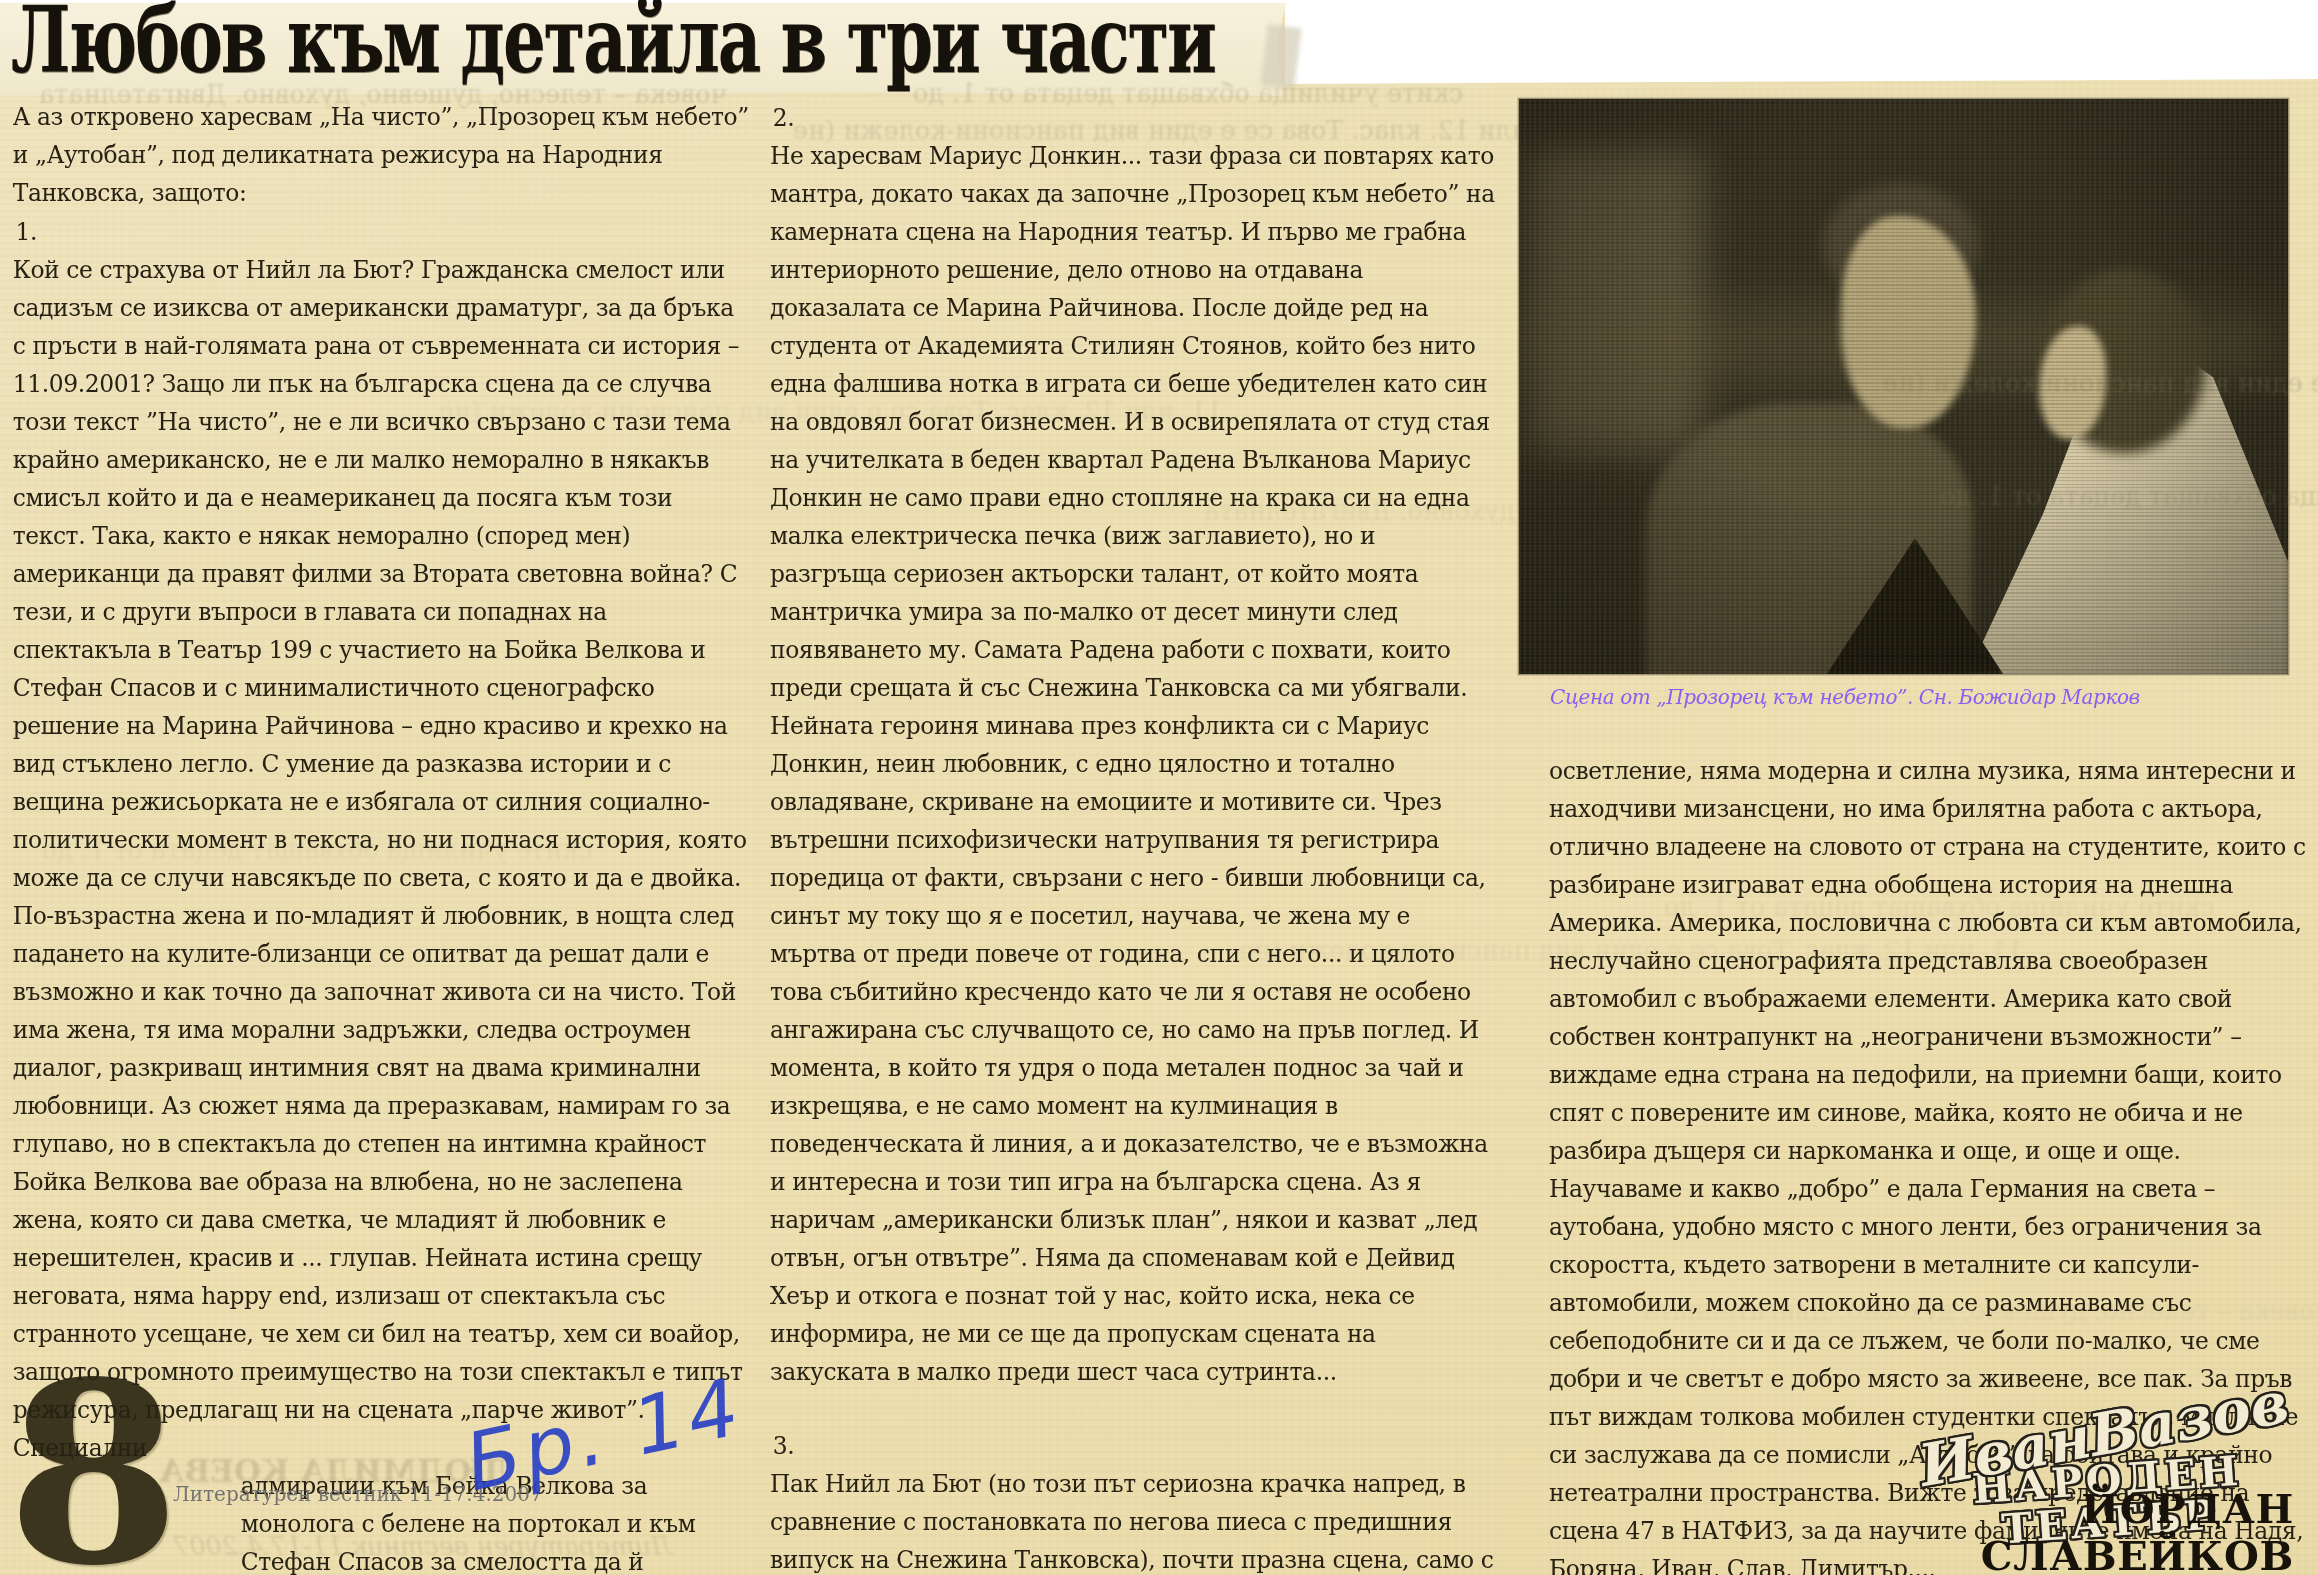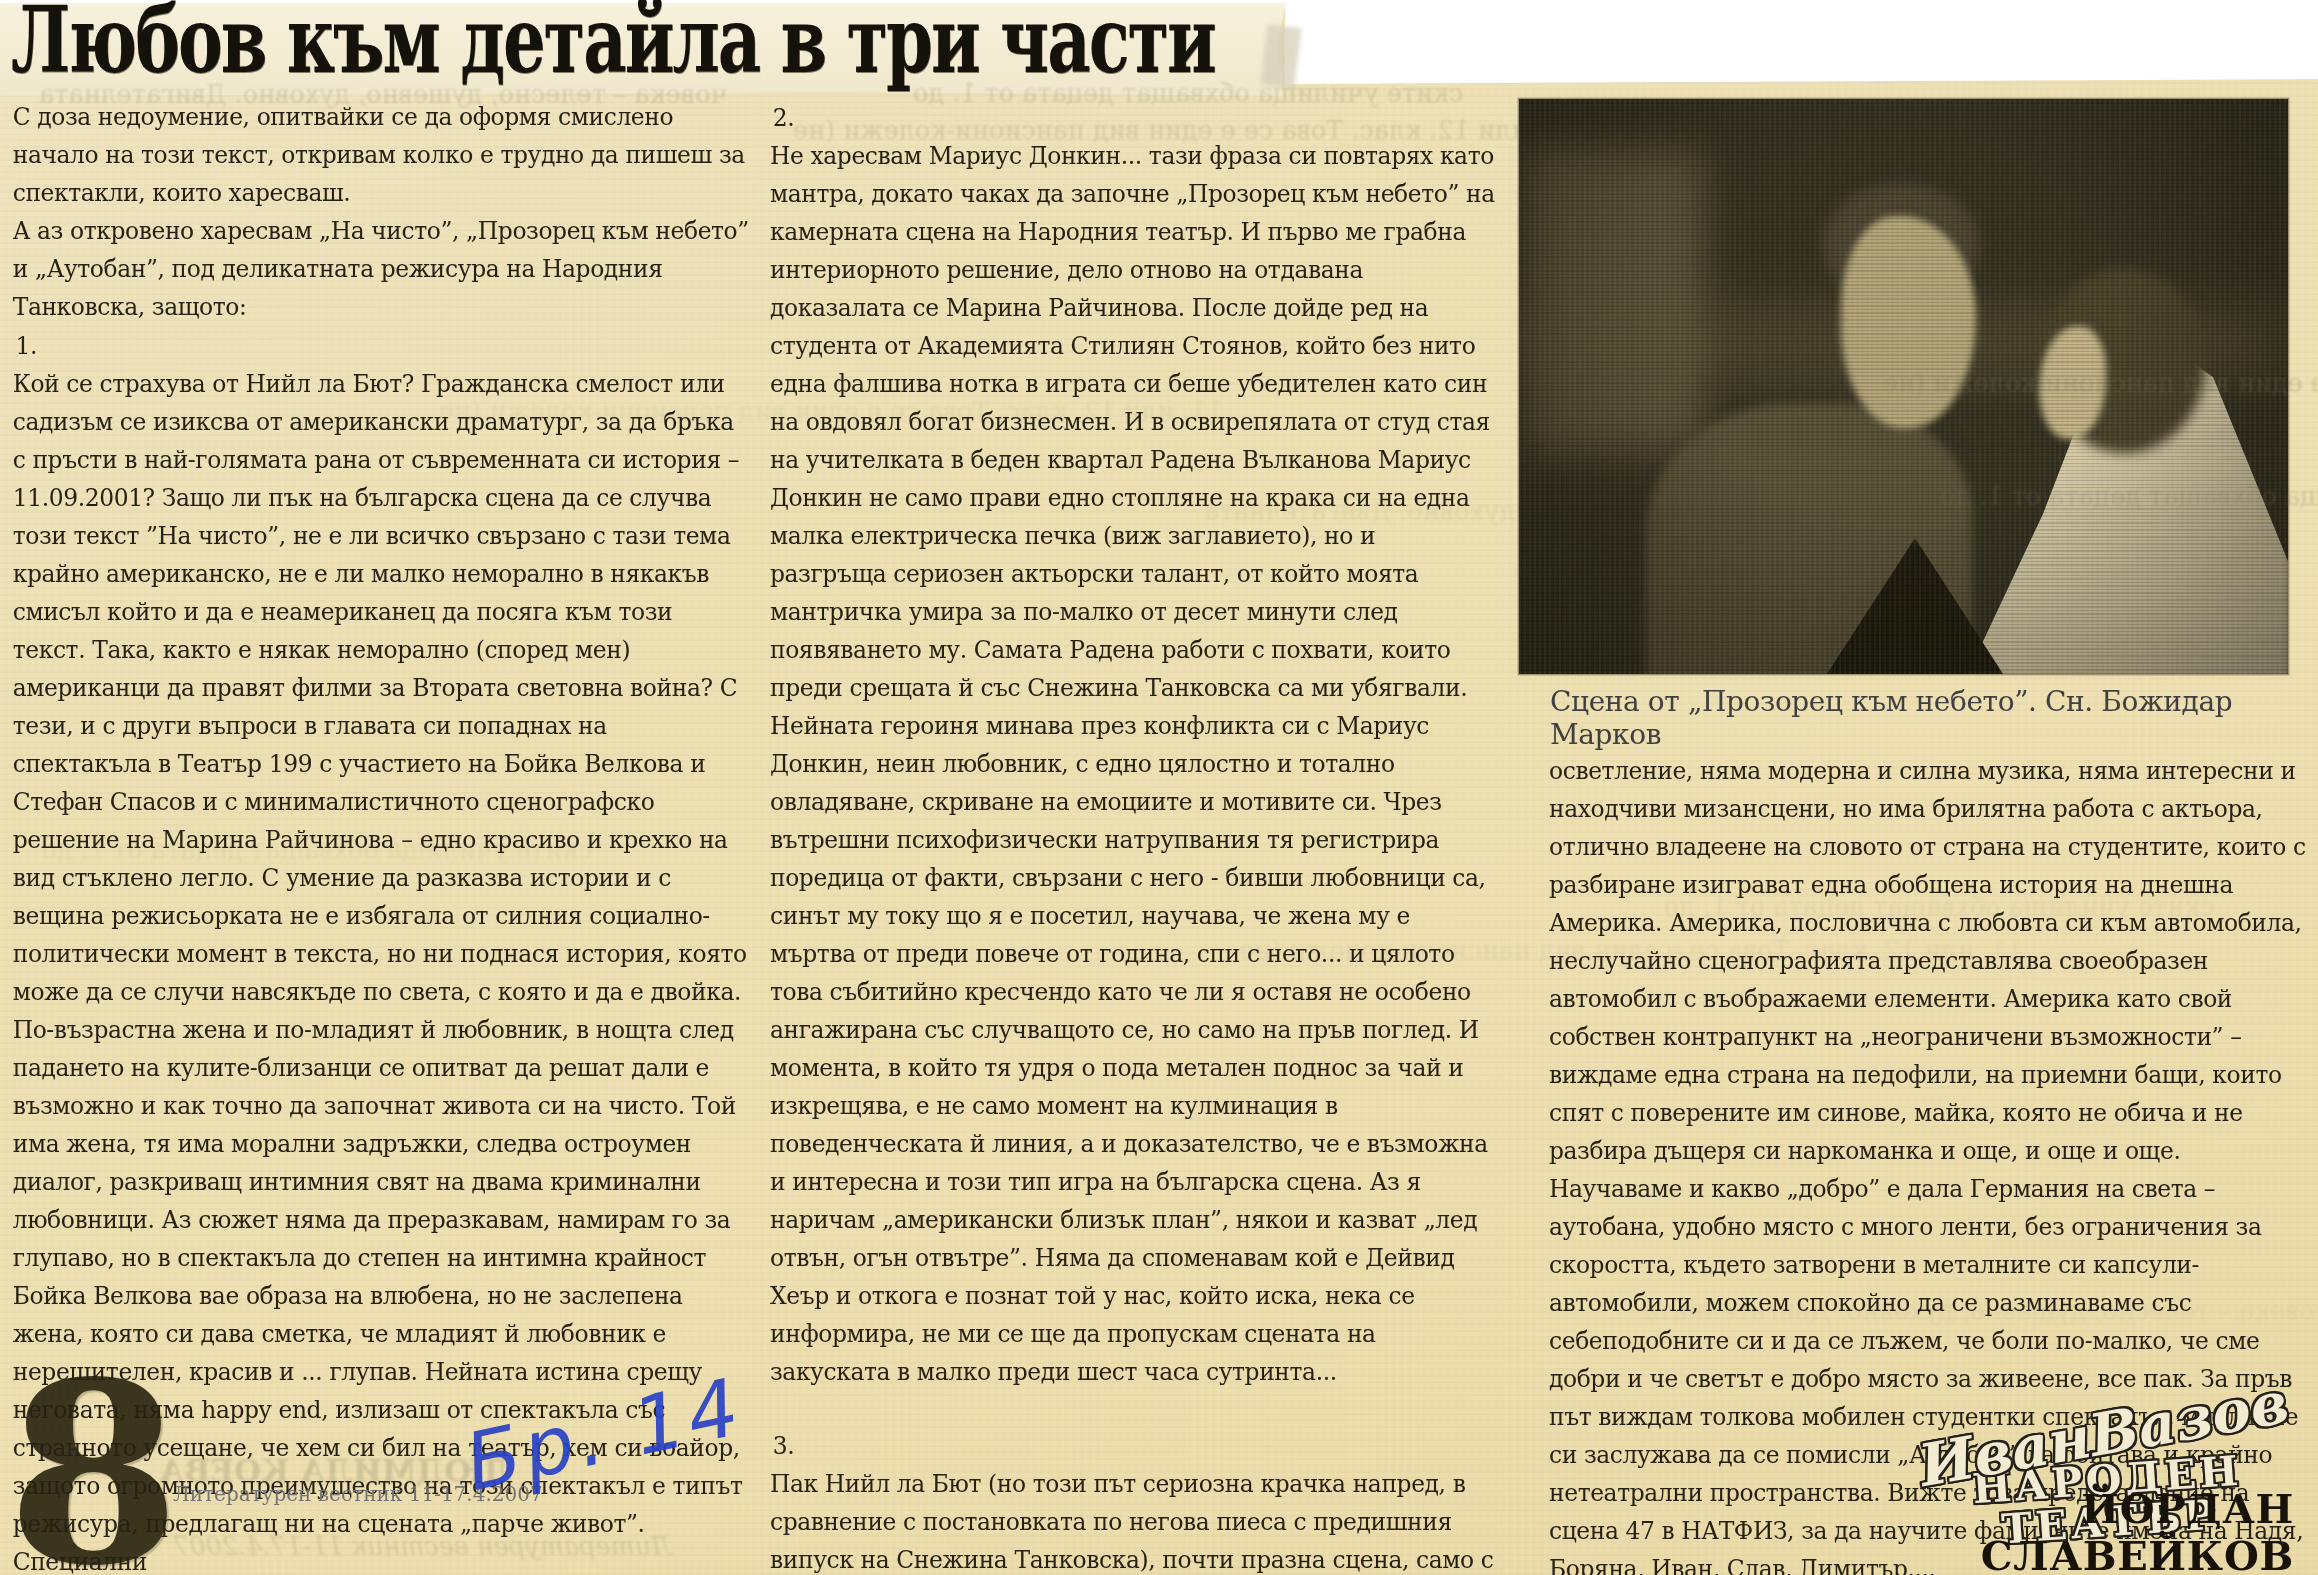--- a/index.html
+++ b/index.html
@@ -79,21 +79,21 @@
   .ph-darkgap{left:304px;top:439px;width:184px;height:142px;background:#1f1b0f;filter:blur(4.2px);
     clip-path:polygon(50% 0,100% 100%,0 100%);}
   .ph-grain{left:0;top:0;width:100%;height:100%;
     background:
       repeating-linear-gradient(0deg, rgba(0,0,0,.14) 0 1.4px, transparent 1.4px 3.5px),
       repeating-linear-gradient(90deg, rgba(255,250,220,.05) 0 2.1px, transparent 2.1px 5px),
       radial-gradient(ellipse at 50% 40%, transparent 40%, rgba(15,12,5,.45) 100%);
   }
   .caption{
     position:absolute;left:1550px;top:685px;width:761px;z-index:3;
-    font-size:28px;letter-spacing:-0.4px;color:#404040;
+    font-size:20px;font-style:italic;letter-spacing:-0.4px;color:#8b5cf6;
   }
   
   .ghost{
     position:absolute;z-index:1;white-space:nowrap;
     transform:scaleX(-1);color:#97926f;filter:blur(1px);
     font-size:25.5px;letter-spacing:0;
   }
   .ghost.on-photo{color:#7d785f;z-index:3;}
   
   .pub-footer{
@@ -154,21 +154,20 @@
   <div class="ph-grain"></div>
 </div>
 <div class="ghost on-photo" style="left:1883px;top:368px;opacity:.28;">11. или 12. клас. Това се е един вид пансиони-колежи (не</div>
 <div class="ghost on-photo" style="left:1940px;top:481px;opacity:.24;">ските училища обхващат децата от 1. до</div>
 
 <div class="headline-strip"></div>
 <div class="tear-smudge"></div>
 <h1 class="headline">Любов към детайла в три части</h1>
 
 <div class="col" id="col1">
-  <p>С  доза недоумение, опитвайки се да оформя смислено начало на този текст, откривам колко е трудно да пишеш за спектакли, които харесваш.</p>
   <p>А аз откровено харесвам „На чисто”, „Прозорец към небето” и „Аутобан”, под деликатната режисура на Народния Танковска, защото:</p>
   <span class="marker">1.</span>
   <p>Кой се страхува от Нийл ла Бют? Гражданска смелост или садизъм се изиксва от американски драматург, за да бръка с пръсти в най-голямата рана от съвременната си история – 11.09.2001? Защо ли пък на българска сцена да се случва този текст ”На чисто”, не е ли всичко свързано с тази тема крайно американско, не е ли малко неморално в някакъв смисъл който и да е неамериканец да посяга към този текст. Така, както е някак неморално (според мен) американци да правят филми за Втората световна война? С тези, и с други въпроси в главата си попаднах на спектакъла в Театър 199  с участието на Бойка Велкова и Стефан Спасов и с минималистичното сценографско решение  на Марина Райчинова – едно красиво и крехко на вид стъклено легло. С умение да разказва истории и с вещина режисьорката не е избягала от силния социално-политически момент в текста, но ни поднася история, която може да се случи навсякъде по света, с която и да е  двойка. По-възрастна жена и по-младият й любовник, в нощта след падането на кулите-близанци се опитват да решат дали е възможно и как точно да започнат живота си на чисто. Той има жена, тя има морални задръжки, следва остроумен диалог, разкриващ интимния свят на двама криминални любовници. Аз сюжет няма да преразкавам, намирам го за глупаво, но в спектакъла до степен на интимна крайност Бойка Велкова вае образа на влюбена, но не заслепена жена, която си дава сметка, че младият й любовник е нерешителен, красив и ... глупав. Нейната истина срещу неговата, няма happy end, излизаш от спектакъла със странното усещане, че хем си бил на театър, хем си воайор, защото огромното преимущество на този спектакъл е типът режисура, предлагащ ни на сцената „парче живот”. Специални</p>
   <p><span class="eight-spacer"></span><span>адмирации към Бойка Велкова за монолога с белене на портокал и към Стефан Спасов за смелостта да й парнира достойно.</span></p>
 </div>
 
 <div class="col" id="col2">
   <span class="marker">2.</span>
   <p>Не харесвам Мариус Донкин... тази фраза си повтарях като мантра, докато чаках да започне „Прозорец към небето” на камерната сцена на Народния театър. И първо ме грабна интериорното решение, дело отново на отдавана доказалата се Марина Райчинова. После дойде ред на студента от Академията Стилиян Стоянов, който без нито една фалшива нотка в играта си беше убедителен като син на овдовял богат бизнесмен. И в освирепялата от студ стая на  учителката в беден квартал Радена Вълканова Мариус Донкин не само  прави едно стопляне на крака си на една малка електрическа печка (виж заглавието), но и разгръща сериозен актьорски талант, от който моята мантричка умира за по-малко от десет минути след появяването му. Самата Радена работи с похвати, които преди срещата й със Снежина Танковска са ми  убягвали. Нейната героиня минава през конфликта си с Мариус Донкин, неин любовник, с едно цялостно и тотално овладяване, скриване на емоциите и мотивите си. Чрез вътрешни психофизически натрупвания тя регистрира поредица от факти, свързани с него - бивши любовници са, синът му току що я е посетил, научава, че жена му е мъртва от преди повече от година, спи с него... и цялото това събитийно кресчендо като че ли я оставя не особено ангажирана със случващото се, но само на пръв поглед. И момента, в който тя удря о пода метален поднос за чай и изкрещява, е не само момент на кулминация в поведенческата й линия, а и доказателство, че  е възможна и интересна и този тип игра на българска сцена. Аз я наричам „американски близък план”, някои и казват „лед отвън, огън отвътре”. Няма да споменавам кой е Дейвид Хеър и откога е познат той  у нас, който иска, нека се информира, не ми се ще да пропускам сцената на закуската в малко преди шест часа сутринта...</p>
   <div class="gap"></div>

